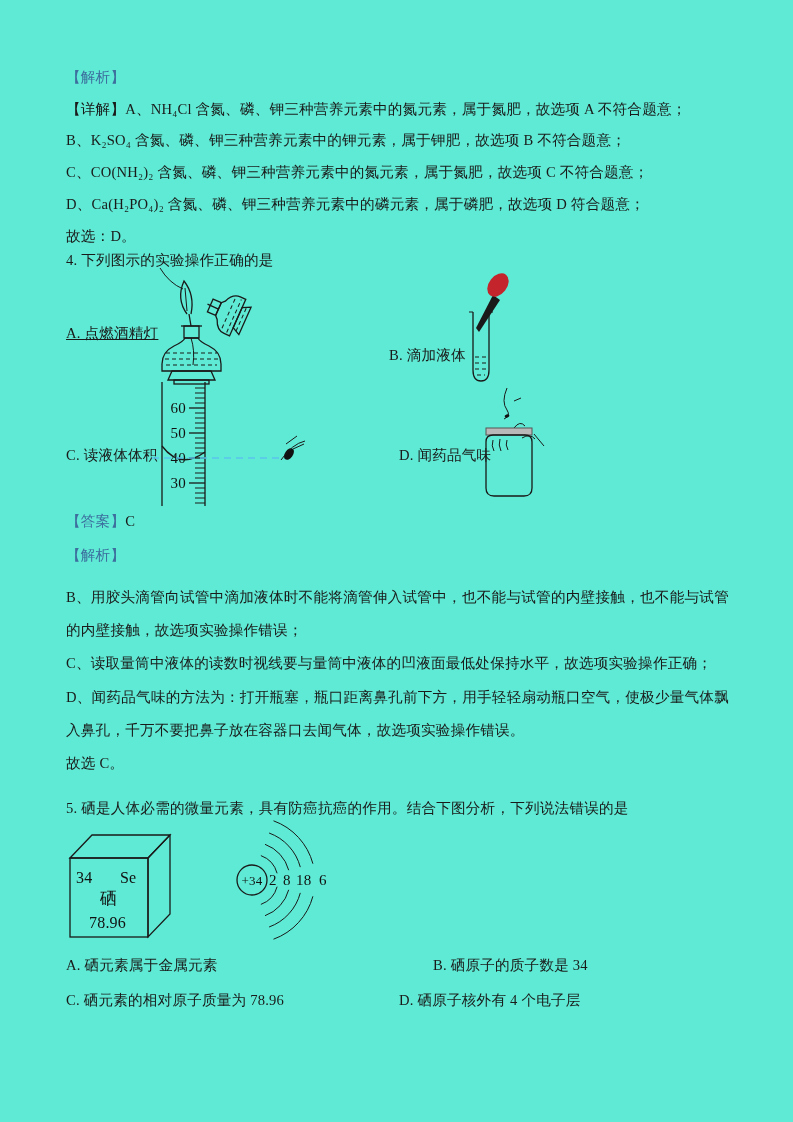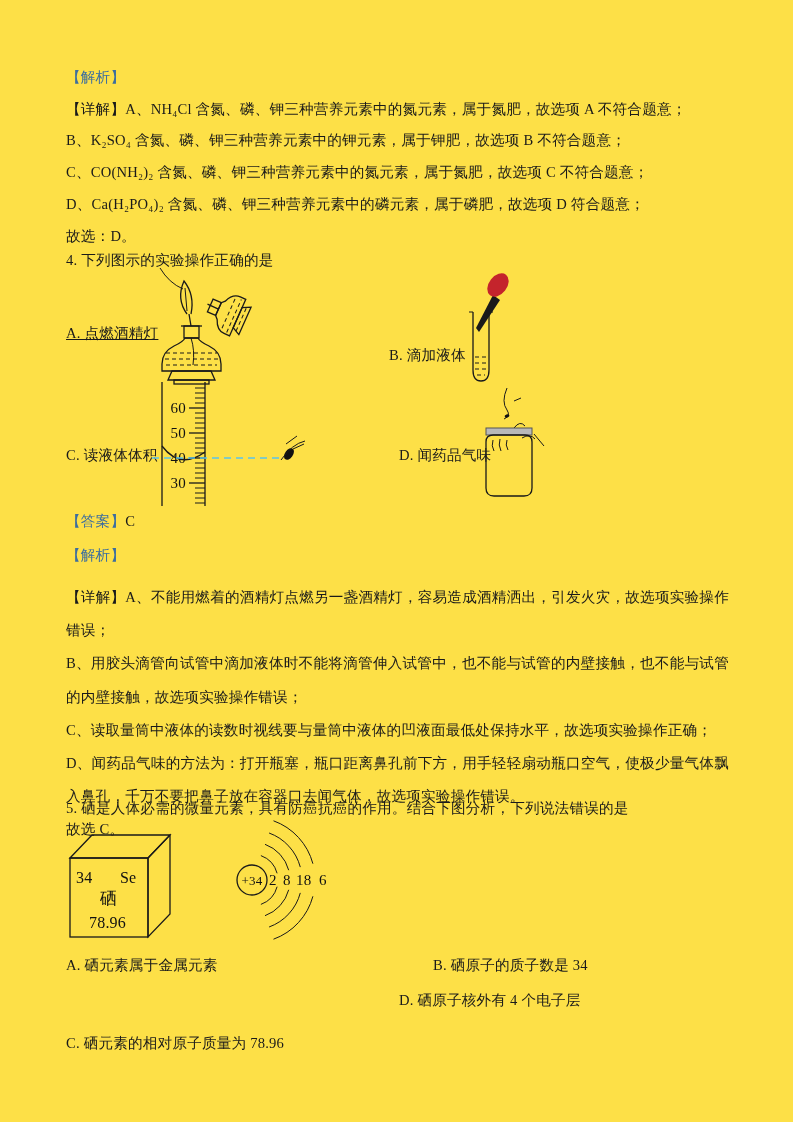--- a/index.html
+++ b/index.html
@@ -1,18 +1,18 @@
 <!DOCTYPE html>
 <html><head>
 <meta charset="utf-8">
 <style>
   html,body{margin:0;padding:0;background:#e8e8e8;}
   .page{
     position:relative;width:793px;height:1122px;margin:0 auto;
-    background:#fde047;overflow:hidden;
+    background:#5eead4;overflow:hidden;
     font-family:"Liberation Serif","DejaVu Serif",serif;
     color:#1a1a1a;font-size:14.6px;letter-spacing:0.2px;
   }
   .abs{position:absolute;}
   .blk{left:66px;width:663px;}
   .blk p{margin:0;line-height:31.7px;}
   .blk2 p{margin:0;line-height:33.2px;text-align:justify;}
   .blue{color:#3d6e9e;}
   .optlabel{white-space:pre;}
   svg{display:block;overflow:visible;}
@@ -185,21 +185,20 @@
     </svg>
   </div>
 
   <div class="abs" style="left:66px;top:512px;">
     <span class="blue">【答案】</span><span>C</span>
   </div>
 
   <div class="abs blue" style="left:66px;top:546px;">【解析】</div>
 
   <div class="abs blk blk2" style="top:581px;">
-    <p>【详解】A、不能用燃着的酒精灯点燃另一盏酒精灯，容易造成酒精洒出，引发火灾，故选项实验操作错误；</p>
     <p>B、用胶头滴管向试管中滴加液体时不能将滴管伸入试管中，也不能与试管的内壁接触，也不能与试管的内壁接触，故选项实验操作错误；</p>
     <p>C、读取量筒中液体的读数时视线要与量筒中液体的凹液面最低处保持水平，故选项实验操作正确；</p>
     <p>D、闻药品气味的方法为：打开瓶塞，瓶口距离鼻孔前下方，用手轻轻扇动瓶口空气，使极少量气体飘入鼻孔，千万不要把鼻子放在容器口去闻气体，故选项实验操作错误。</p>
     <p>故选 C。</p>
   </div>
 
   <div class="abs" style="left:66px;top:799px;width:680px;">5. 硒是人体必需的微量元素，具有防癌抗癌的作用。结合下图分析，下列说法错误的是</div>
 
   <div class="abs" style="left:62px;top:826px;">
     <svg width="116" height="118" viewBox="0 0 116 118">
@@ -231,16 +230,16 @@
       </g>
       <text class="fig" font-size="15" x="41" y="65">2</text>
       <text class="fig" font-size="15" x="55" y="65">8</text>
       <text class="fig" font-size="15" x="68" y="65">18</text>
       <text class="fig" font-size="15" x="91" y="65">6</text>
     </svg>
   </div>
 
   <div class="abs optlabel" style="left:66px;top:956px;">A. 硒元素属于金属元素</div>
   <div class="abs optlabel" style="left:399px;top:956px;margin-left:34px;">B. 硒原子的质子数是 34</div>
-  <div class="abs optlabel" style="left:66px;top:991px;margin-top:43px;">C. 硒元素的相对原子质量为 78.96</div>
+  <div class="abs optlabel" style="left:66px;top:991px;">C. 硒元素的相对原子质量为 78.96</div>
   <div class="abs optlabel" style="left:399px;top:991px;">D. 硒原子核外有 4 个电子层</div>
 
 </div>
 
 </body></html>

